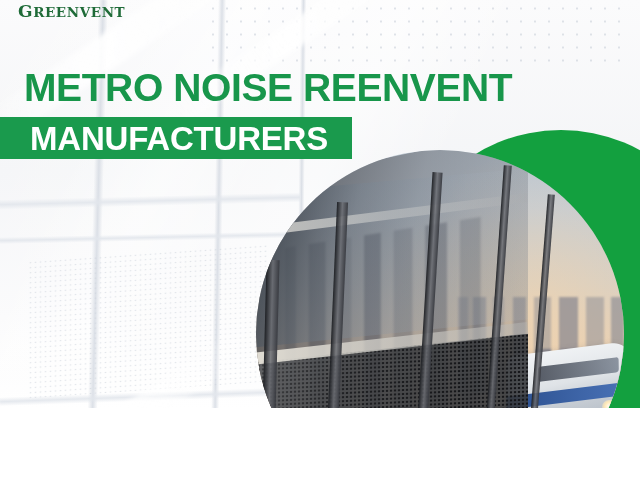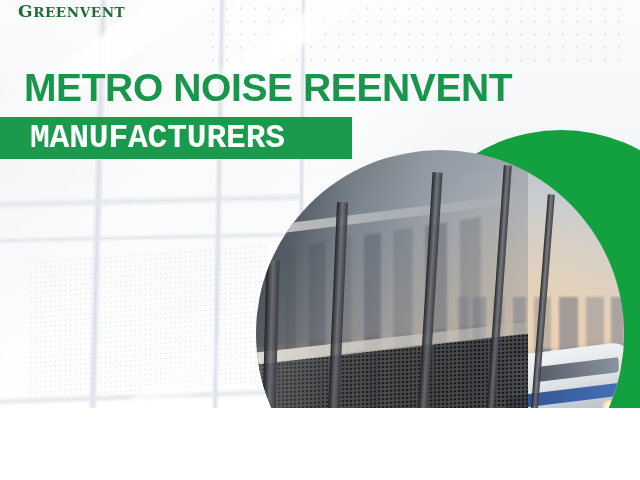--- a/index.html
+++ b/index.html
@@ -75,21 +75,21 @@
     color:#18964b;
     letter-spacing:-0.4px;
     line-height:1;
     white-space:nowrap;
   }
 
   #subbar {
     position:absolute; left:0; top:117px;
     height:42px; width:352px;
     background:#1a9a4d;
-    display:flex; align-items:center;font-family:Liberation Mono, monospace;
+    display:flex; align-items:center;
   }
   #subbar-text {
     color:#ffffff;
     font-size:33px; font-weight:800;
     letter-spacing:-0.2px;
     margin-left:30px;
     line-height:1;
     white-space:nowrap;
   }
 

